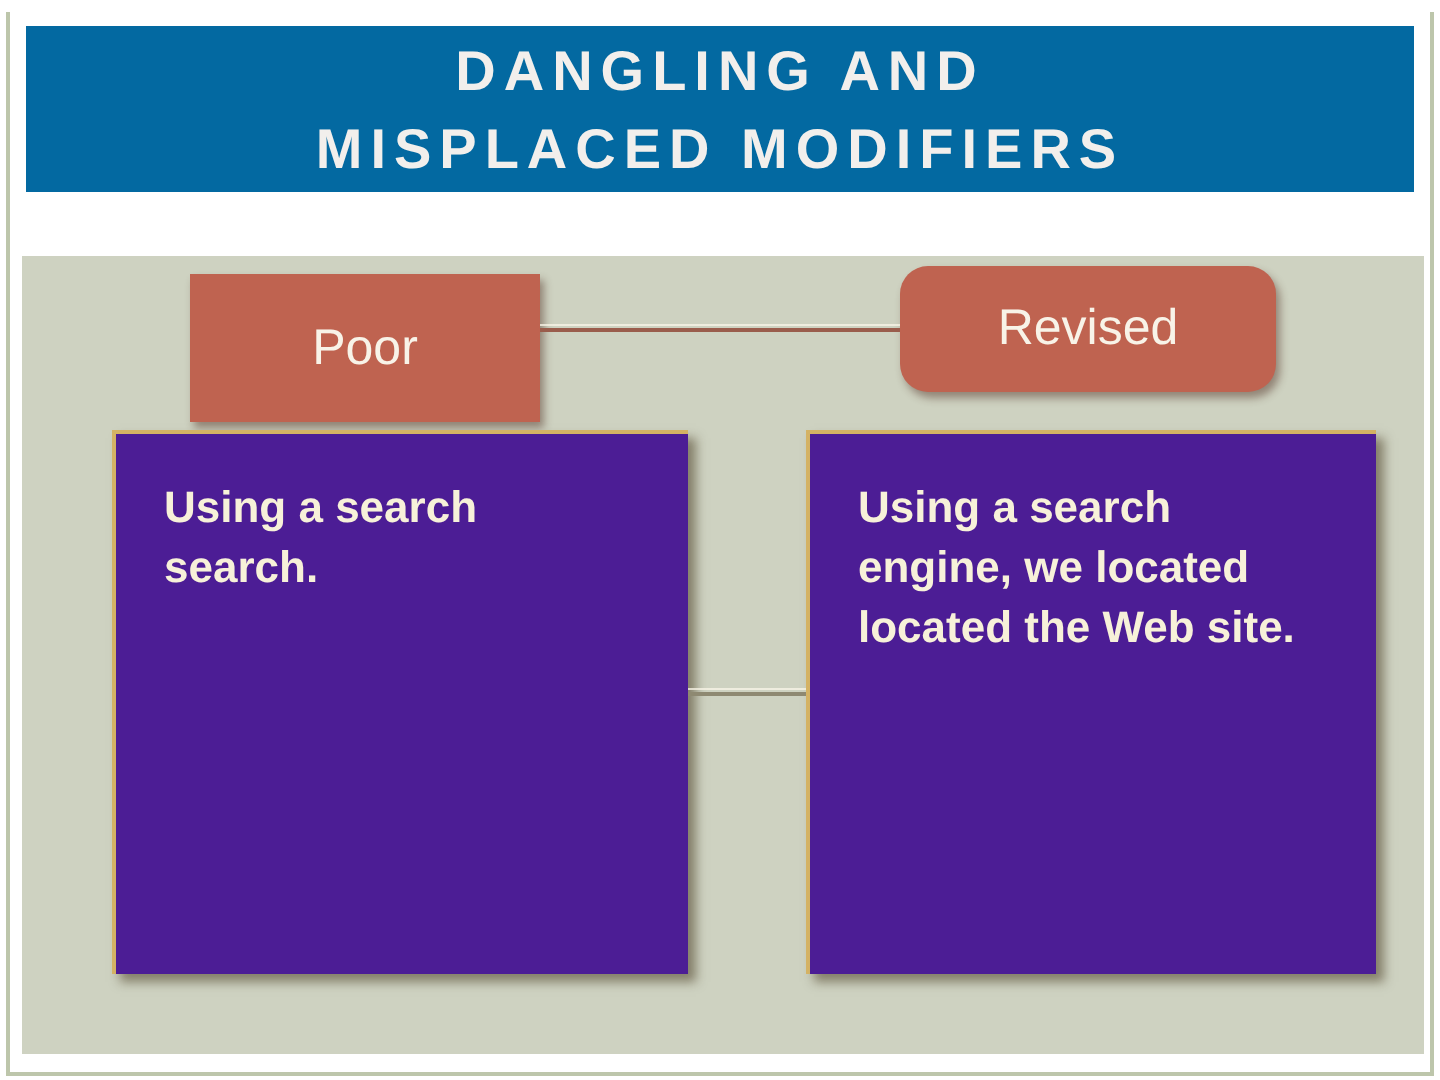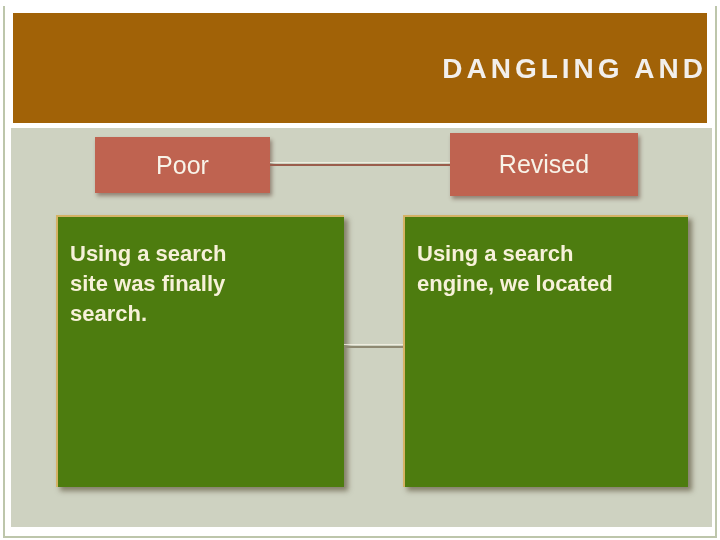--- a/index.html
+++ b/index.html
@@ -11,99 +11,100 @@
     overflow: hidden;
   }
   
   .frame-line { position: absolute; background: #bdc6ab; }
   .frame-left   { left: 3px;  top: 6px; bottom: 2px; width: 2px; }
   .frame-right  { right: 3px; top: 6px; bottom: 2px; width: 2px; }
   .frame-bottom { left: 3px; right: 3px; bottom: 2px; height: 2px; }
 
   
   .header {
-    position: absolute; left: 13px; top: 13px; width: 694px; height: 110px;
-    background: #a16207;
-    display: flex; flex-direction: column; align-items: flex-end; justify-content: center;
+    position: absolute; left: 13px; top: 13px; width: 694px; height: 83px;
+    background: #0369a1;
+    display: flex; flex-direction: column; align-items: center; justify-content: center;
     color: #f2efec;
     font-size: 28px; font-weight: bold; letter-spacing: 4px;
     line-height: 39px; text-align: center;
   }
 
   
   .panel {
     position: absolute; left: 11px; top: 128px; width: 701px; height: 399px;
     background: #ced2c1;
   }
 
   .label-box {
     position: absolute;
     background: #bf6350;
     color: #f8f3e8;
     font-size: 25px;
     display: flex; align-items: center; justify-content: center;
     box-shadow: 2px 3px 4px rgba(70, 35, 25, 0.45);
   }
-  .label-poor    { left: 84px;  top: 9px; width: 175px; height: 56px; }
-  .label-revised { left: 439px; top: 5px; width: 188px; height: 63px; }
+  .label-poor    { left: 84px;  top: 9px; width: 175px; height: 74px; }
+  .label-revised { left: 439px; top: 5px; width: 188px; height: 63px; border-radius: 14px; }
 
   .connector {
     position: absolute; height: 1px;
     border-top: 1px solid rgba(250, 246, 232, 0.75);
   }
   .connector-top { left: 259px; top: 34px;  width: 180px; border-bottom: 2px solid #9a5d4c; }
   .connector-mid { left: 333px; top: 216px; width: 59px;  border-bottom: 2px solid #8e8972; }
 
   .card {
     position: absolute; top: 87px; height: 272px;
-    background: #4d7c0f;
+    background: #4c1d95;
     border-top: 2px solid #d4b264;
     border-left: 2px solid #d4b264;
     box-sizing: border-box;
     box-shadow: 4px 4px 5px rgba(60, 45, 20, 0.5);
     color: #f7f1d9;
     font-size: 22px; font-weight: bold; line-height: 30px;
-    padding: 22px 14px 0 12px;
+    padding: 22px 14px 0 24px;
   }
   .card-poor    { left: 45px;  width: 288px; }
   .card-revised { left: 392px; width: 285px; }
 </style>
 </head>
 <body>
 
 <div class="stage">
 
   <div class="frame-line frame-left"></div>
   <div class="frame-line frame-right"></div>
   <div class="frame-line frame-bottom"></div>
 
   <div class="header">
     <div>DANGLING AND</div>
+    <div>MISPLACED MODIFIERS</div>
   </div>
 
   <div class="panel">
 
     <div class="label-box label-poor">
       <span>Poor</span>
     </div>
 
     <div class="label-box label-revised">
       <span>Revised</span>
     </div>
 
     <div class="connector connector-top"></div>
 
     <div class="card card-poor">
       <div>Using a search</div>
-      <div>site was finally</div>
       <div>search.</div>
     </div>
 
     <div class="card card-revised">
       <div>Using a search</div>
       <div>engine, we located</div>
+      <div>located the Web site.</div>
     </div>
 
     <div class="connector connector-mid"></div>
 
   </div>
 
 </div>
 
 </body></html>

